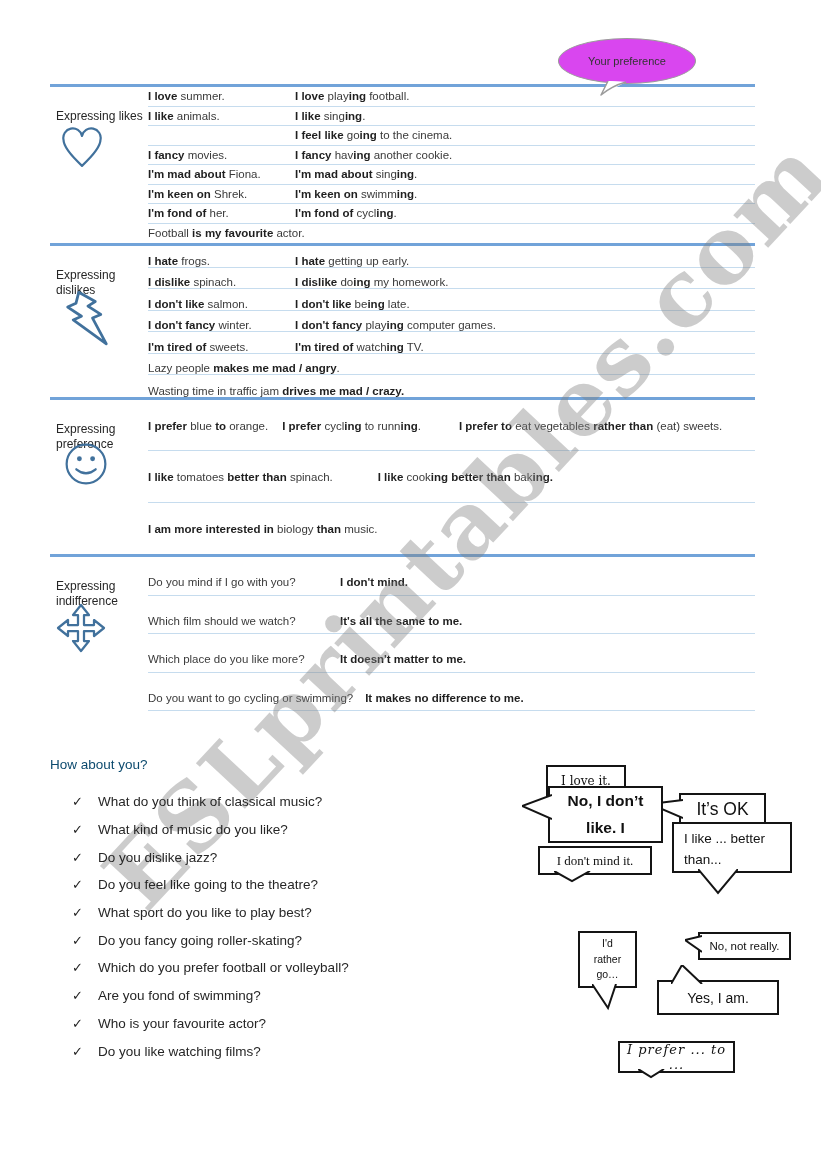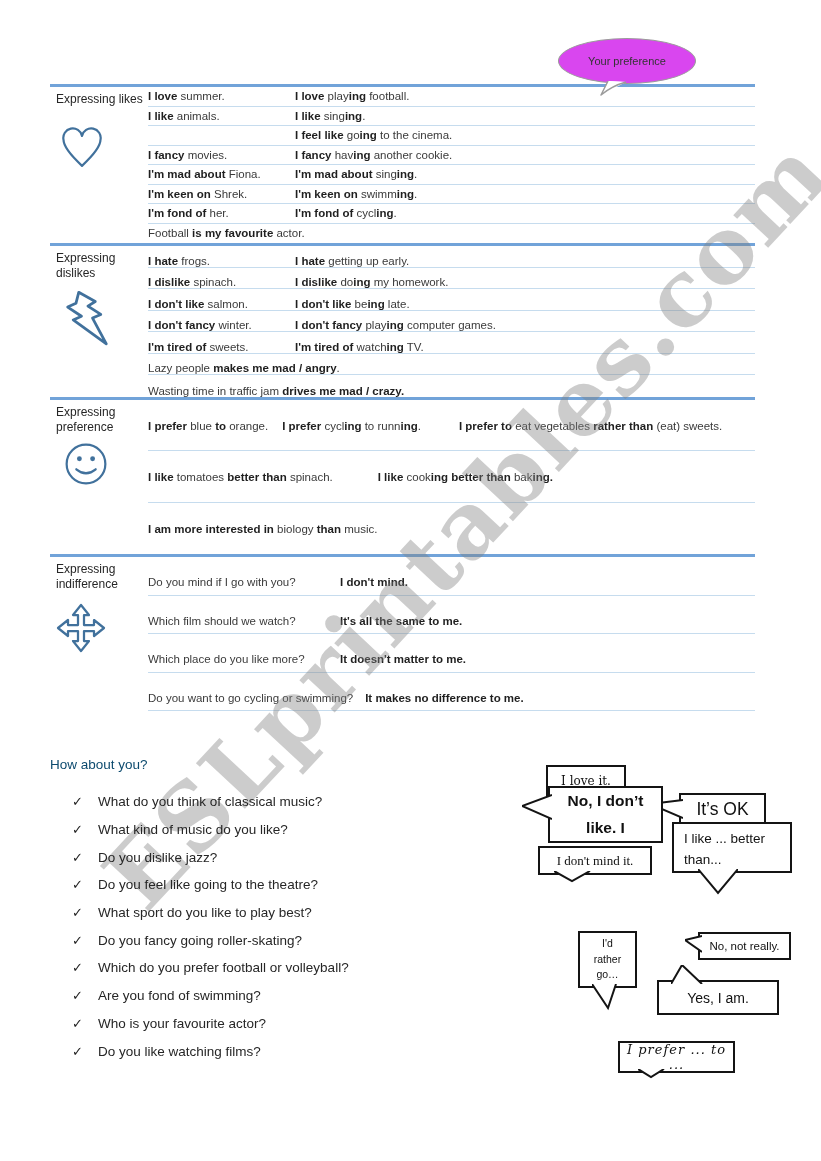--- a/index.html
+++ b/index.html
@@ -15,21 +15,21 @@
   
   .pref-oval{position:absolute;left:558px;top:38px;width:136px;height:44px;
     border:1.5px solid #9b9b9b;border-radius:50%;display:flex;align-items:center;
     justify-content:center;font-size:11px;color:#333;background:#d946ef;z-index:10;}
   .pref-oval svg{position:absolute;left:40px;bottom:-13px;}
 
   
   .table{position:absolute;left:50px;top:84px;width:705px;z-index:1;}
   .section{display:flex;border-top:3px solid #71a3d9;}
   .label{width:98px;flex:none;position:relative;font-size:12px;color:#262626;
-         padding:5px 0 0 6px;box-sizing:border-box;line-height:1.25;}
+         padding:22px 0 0 6px;box-sizing:border-box;line-height:1.25;}
   .rows{flex:1;min-width:0;}
   .row{display:flex;align-items:center;border-bottom:1px solid #c6dcee;box-sizing:border-box;
        font-size:11.5px;white-space:nowrap;}
   .section .rows .row:last-child{border-bottom:none;}
   .sec3 .rows .row:last-child{border-bottom:1px solid #c6dcee;}
   .cell .b, .b{font-weight:700;color:#1f1f1f;}
   .sec0 .row{height:19.5px;}
   .sec1 .row{height:21.5px;align-items:flex-end;}
   .sec2 .row{height:51.5px;align-items:flex-start;padding-top:20px;}
   .sec3 .row{height:38.5px;align-items:flex-start;padding-top:19px;}

